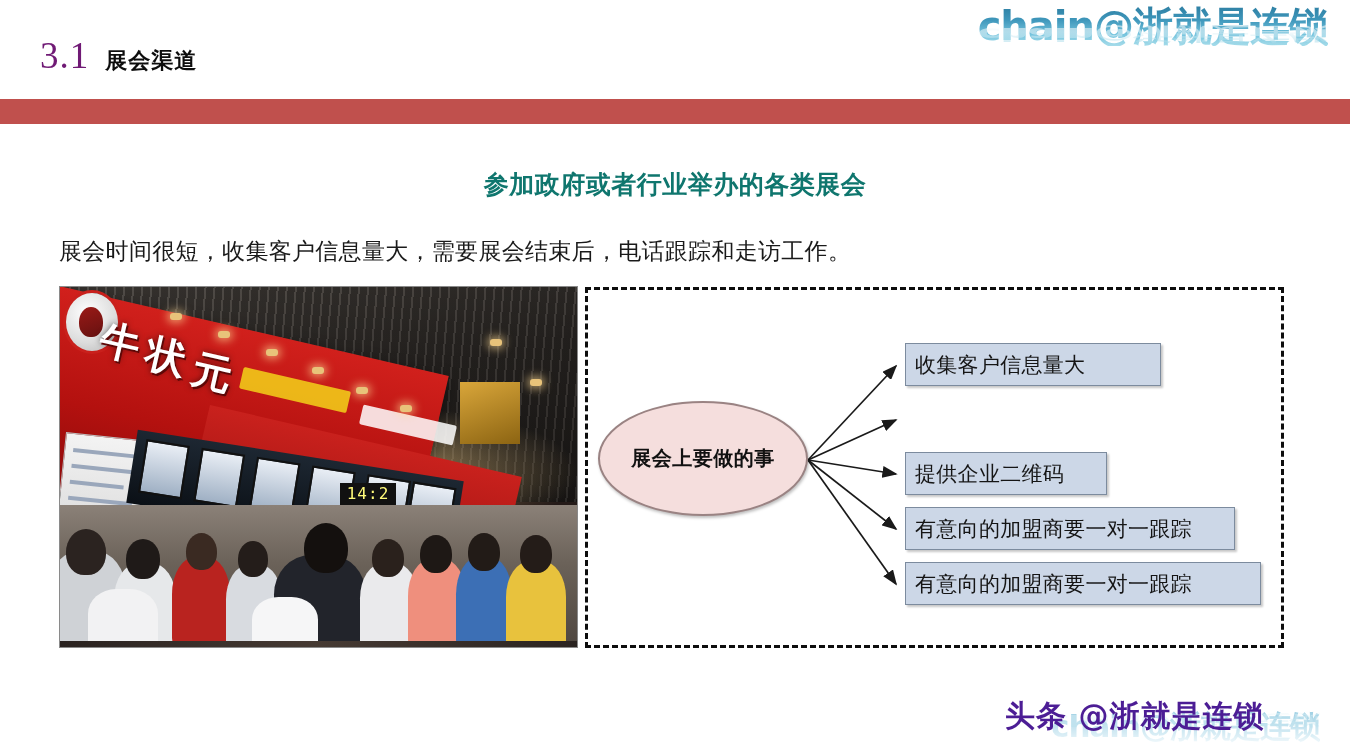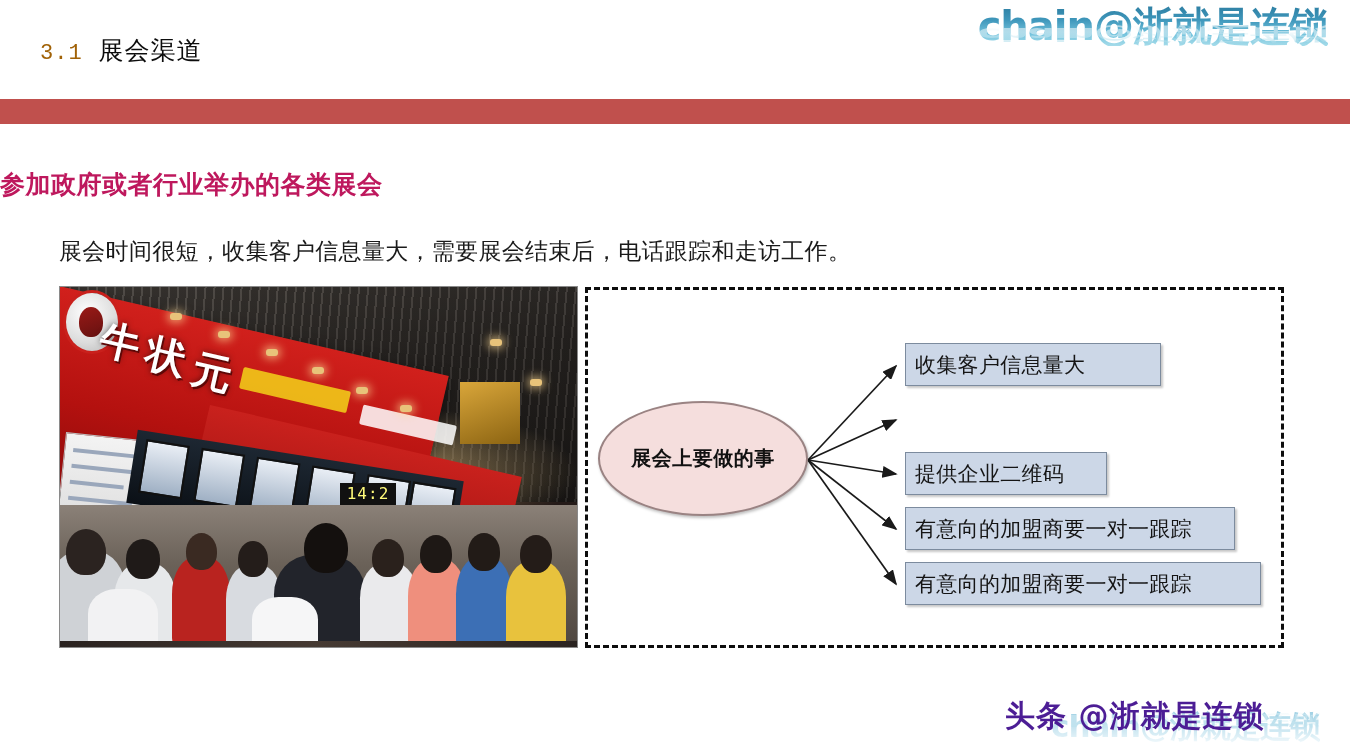--- a/index.html
+++ b/index.html
@@ -11,29 +11,29 @@
     overflow:hidden;
   }
 
   
   #slide-title {
     position:absolute;
     left:40px; top:34px;
     white-space:nowrap;
   }
   #slide-title .num {
-    font-family:Liberation Mono, monospace;
+    font-family:Liberation Serif, serif;
+    font-size:37px;
+    color:#701a75;
+    letter-spacing:1px;
+  }
+  #slide-title .txt {
+    font-family:"DejaVu Sans", sans-serif;
     font-size:22px;
-    color:#a16207;
-    letter-spacing:1px;
-  }
-  #slide-title .txt {
-    font-family:"DejaVu Sans", sans-serif;
-    font-size:25px;
-    font-weight:normal;
+    font-weight:bold;
     color:#0d0d0d;
     margin-left:16px;
     letter-spacing:1px;
   }
 
   #brand-logo {
     position:absolute;
     right:22px; top:6px;
     text-align:right;
     line-height:1;
@@ -71,25 +71,25 @@
     position:absolute;
     left:0; top:99px;
     width:1350px; height:25px;
     background:#c0504d;
   }
 
   
   #headline {
     position:absolute;
     left:0; right:0; top:168px;
-    text-align:left;
+    text-align:center;
     font-family:"DejaVu Sans", sans-serif;
     font-size:25px;
     font-weight:bold;
-    color:#be185d;
+    color:#0f766e;
     letter-spacing:.5px;
   }
   #lead-text {
     position:absolute;
     left:59px; top:236px;
     font-family:"DejaVu Sans", sans-serif;
     font-size:23px;
     color:#1a1a1a;
     letter-spacing:.3px;
   }

